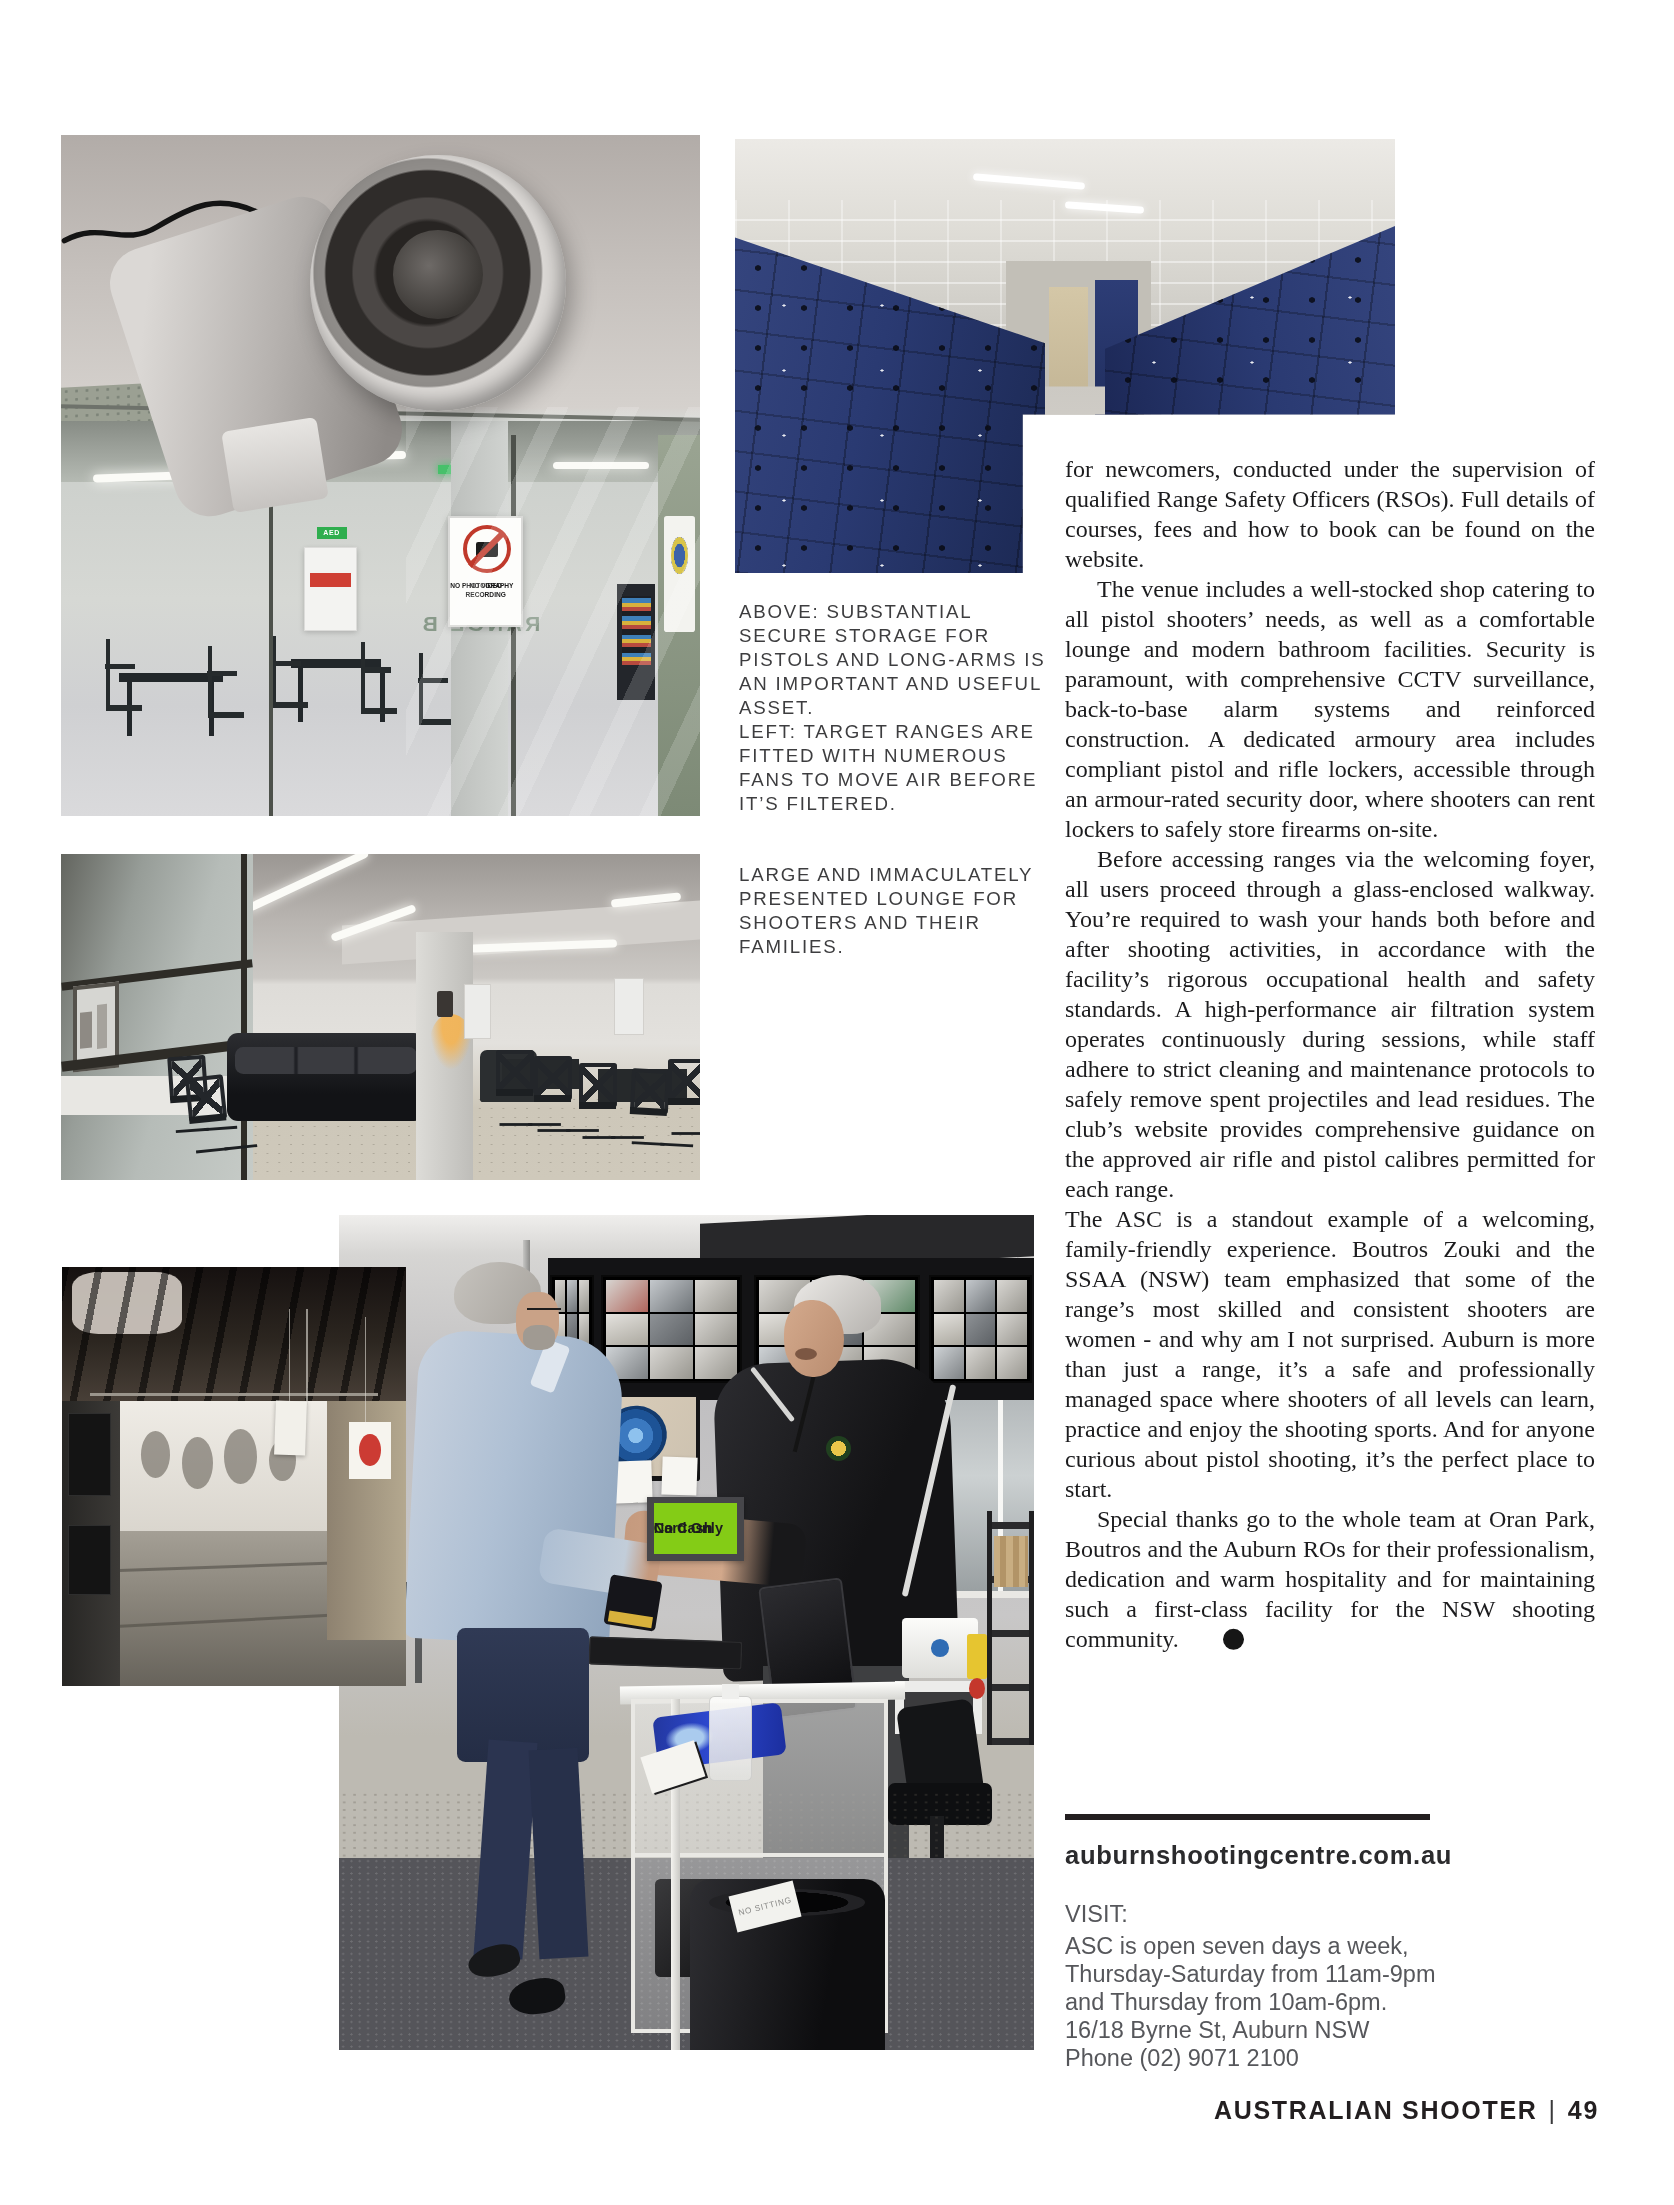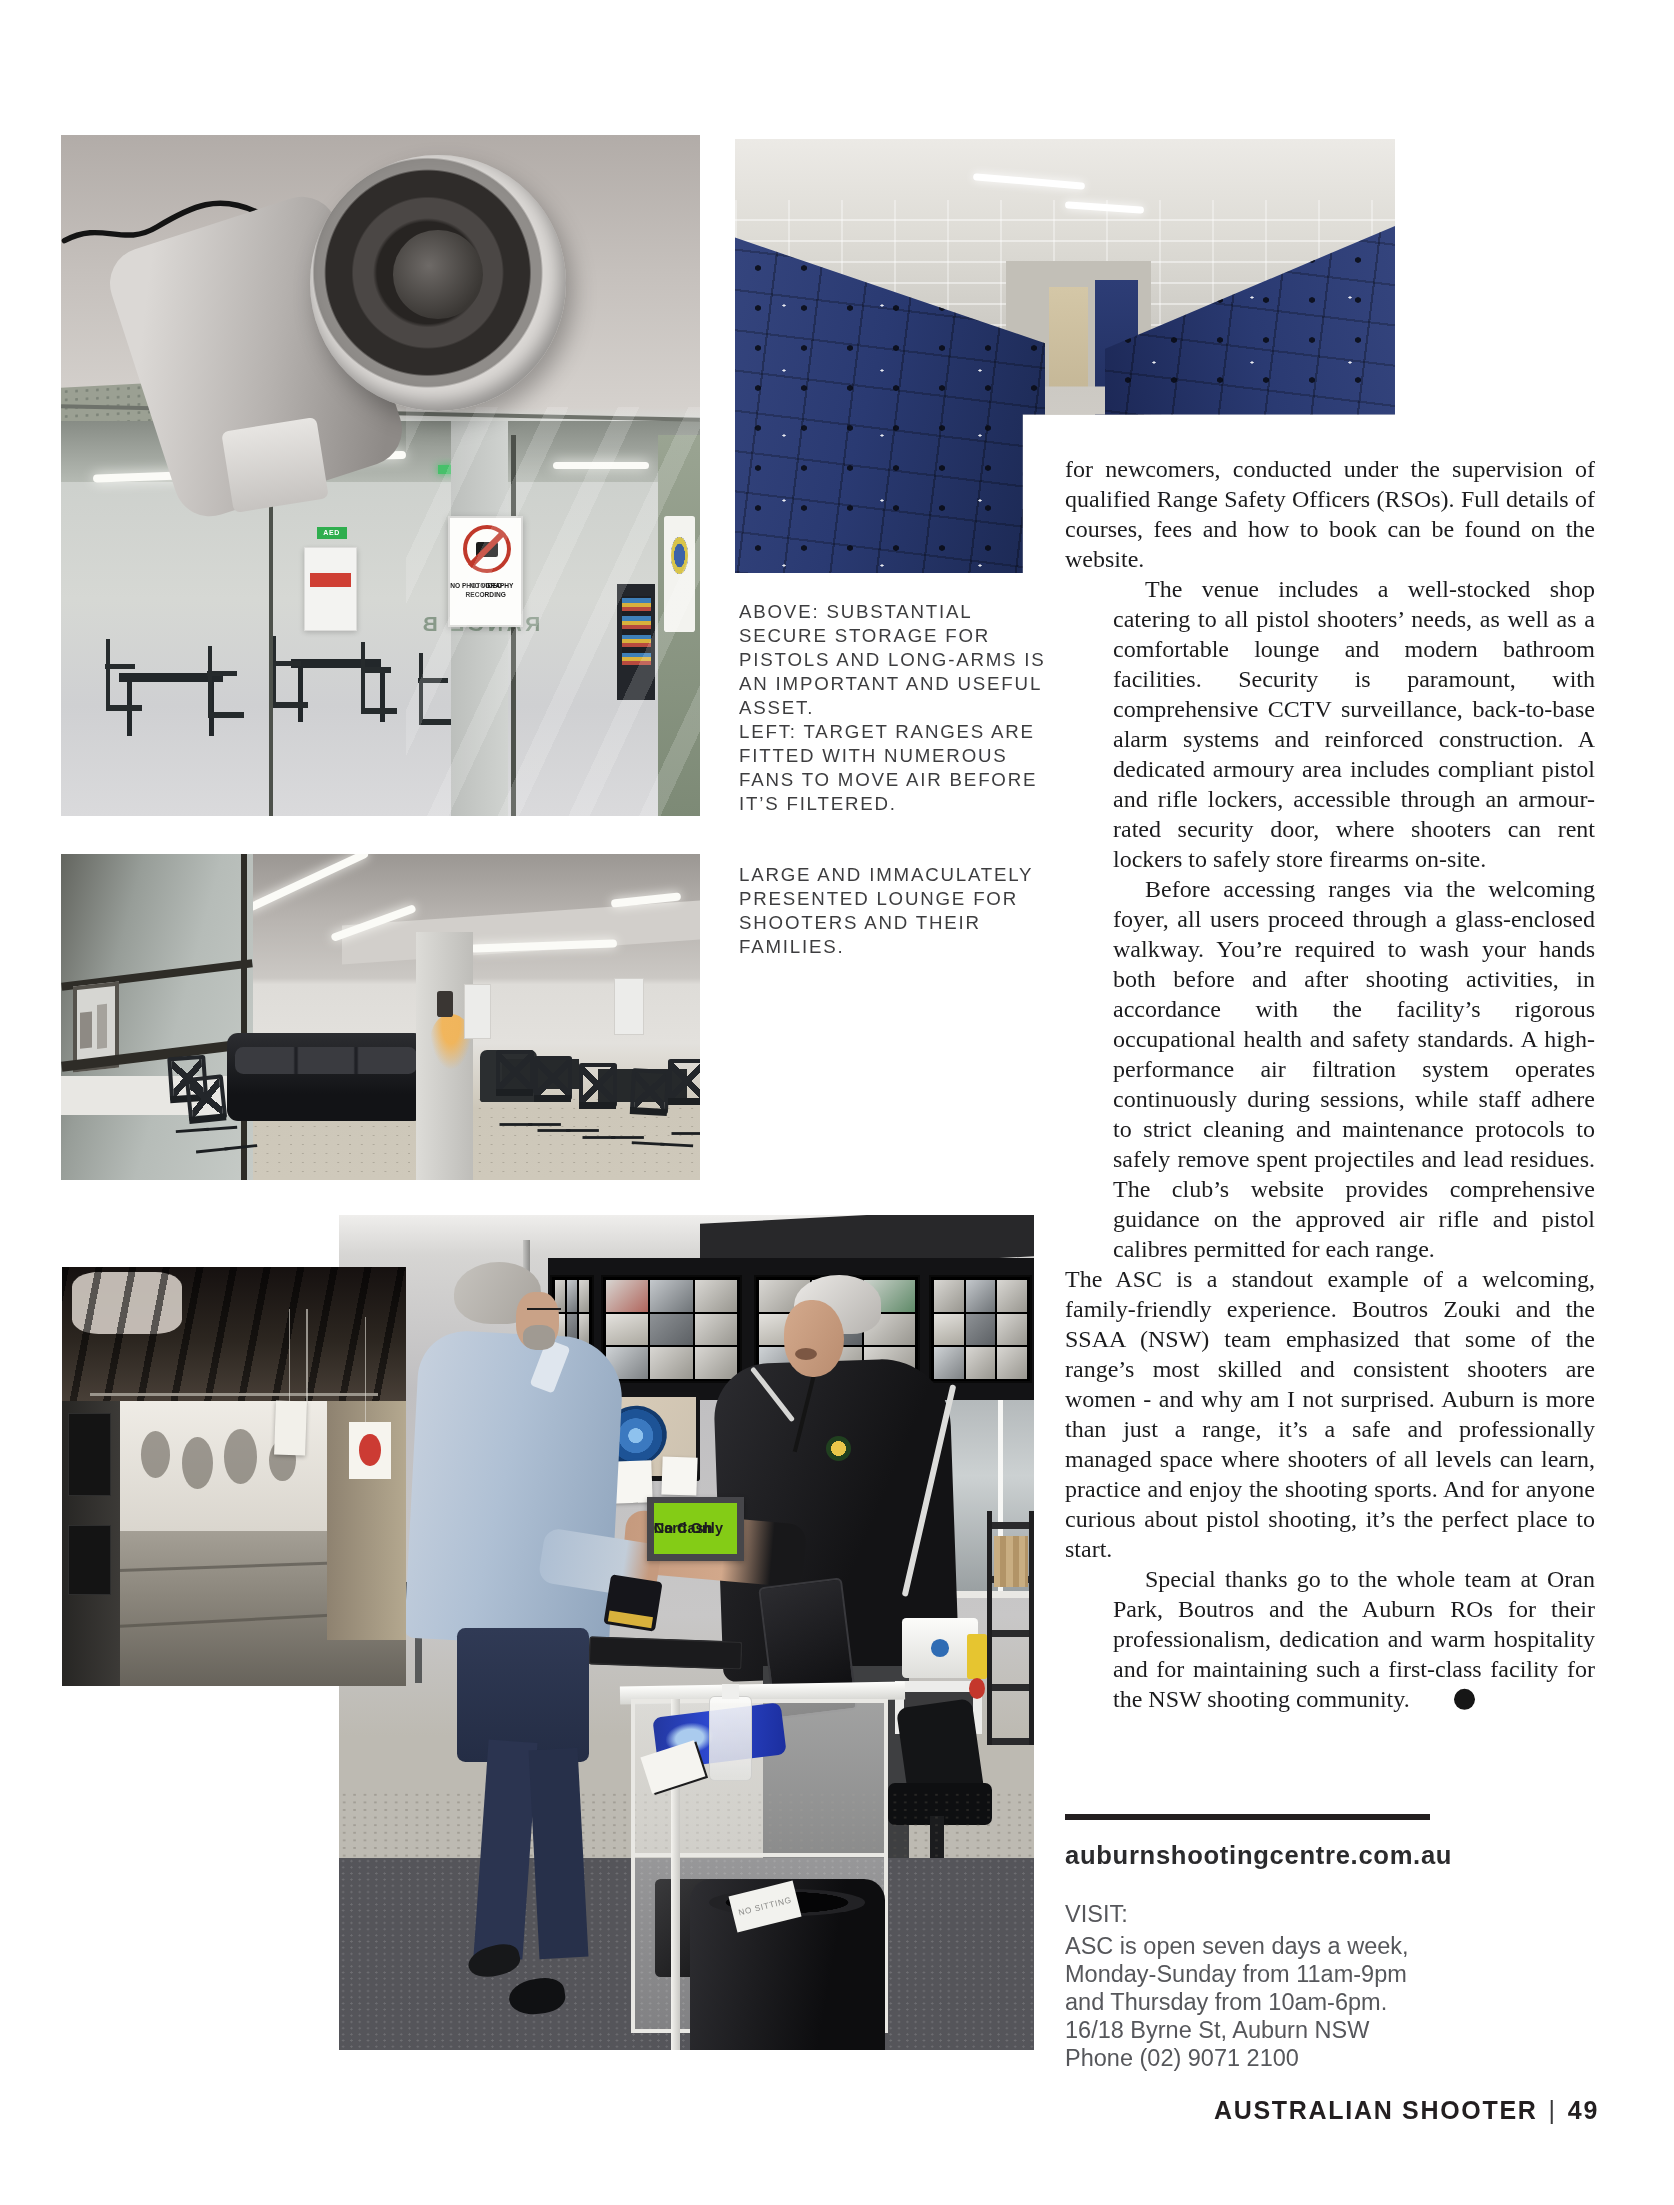--- a/index.html
+++ b/index.html
@@ -9,21 +9,21 @@
   .photo *{position:absolute;}
 
   
   .caption{position:absolute;font-size:18.7px;line-height:24px;letter-spacing:1.8px;
            color:#3d3d3f;font-weight:400;}
   .caption span{display:block;}
   .body-col{position:absolute;left:1065px;top:454px;width:530px;height:1349px;overflow:hidden;
             font-family:"Liberation Serif", serif;font-size:24px;line-height:30px;
             color:#1c1c1e;text-align:justify;}
   .body-col p{margin:0;}
-  .body-col p.indent{text-indent:32px;margin-left:48px;}
+  .body-col p.indent{text-indent:32px;}
   .section-heading{font-family:"Liberation Sans", sans-serif;font-weight:400;
            font-size:24px;letter-spacing:4.8px;color:#3e3e40;margin:18px 0 8.3px 0;line-height:29px;}
   .endmark{display:inline-block;width:21px;height:21px;border-radius:50%;
            background:#161616;margin-left:44px;transform:translateY(2.8px);}
   .rule{position:absolute;left:1065px;top:1814px;width:365px;height:5.5px;background:#231f20;}
   .website{position:absolute;left:1065px;top:1841px;font-size:25.6px;font-weight:700;
            letter-spacing:0.7px;color:#2b2b2d;}
   .visit{position:absolute;left:1065px;top:1900px;font-size:23.5px;line-height:28px;color:#56575b;}
   .visit div{margin:0;}
   .visit .visit-label{margin-bottom:4.2px;}
@@ -563,21 +563,21 @@
     <p>The ASC is a standout example of a welcoming, family-friendly experience. Boutros Zouki and the SSAA (NSW) team emphasized that some of the range’s most skilled and consistent shooters are women - and why am I not surprised. Auburn is more than just a range, it’s a safe and professionally managed space where shooters of all levels can learn, practice and enjoy the shooting sports. And for anyone curious about pistol shooting, it’s the perfect place to start.</p>
     <p class="indent"><span>Special thanks go to the whole team at Oran Park, Boutros and the Auburn ROs for their professionalism, dedication and warm hospitality and for maintaining such a first-class facility for the NSW shooting community.</span><span class="endmark"></span></p>
   </div>
 
   <div class="rule"></div>
   <div class="website">auburnshootingcentre.com.au</div>
 
   <div class="visit">
     <div class="visit-label">VISIT:</div>
     <div>ASC is open seven days a week,</div>
-    <div>Monday-Sunday from 11am-9pm</div>
+    <div>Thursday-Saturday from 11am-9pm</div>
     <div>and Thursday from 10am-6pm.</div>
     <div>16/18 Byrne St, Auburn NSW</div>
     <div>Phone (02) 9071 2100</div>
   </div>
 
   <div class="footer">
     <span>AUSTRALIAN SHOOTER</span><span class="sep">|</span><span class="page-num">49</span>
   </div>
 
 </div>

